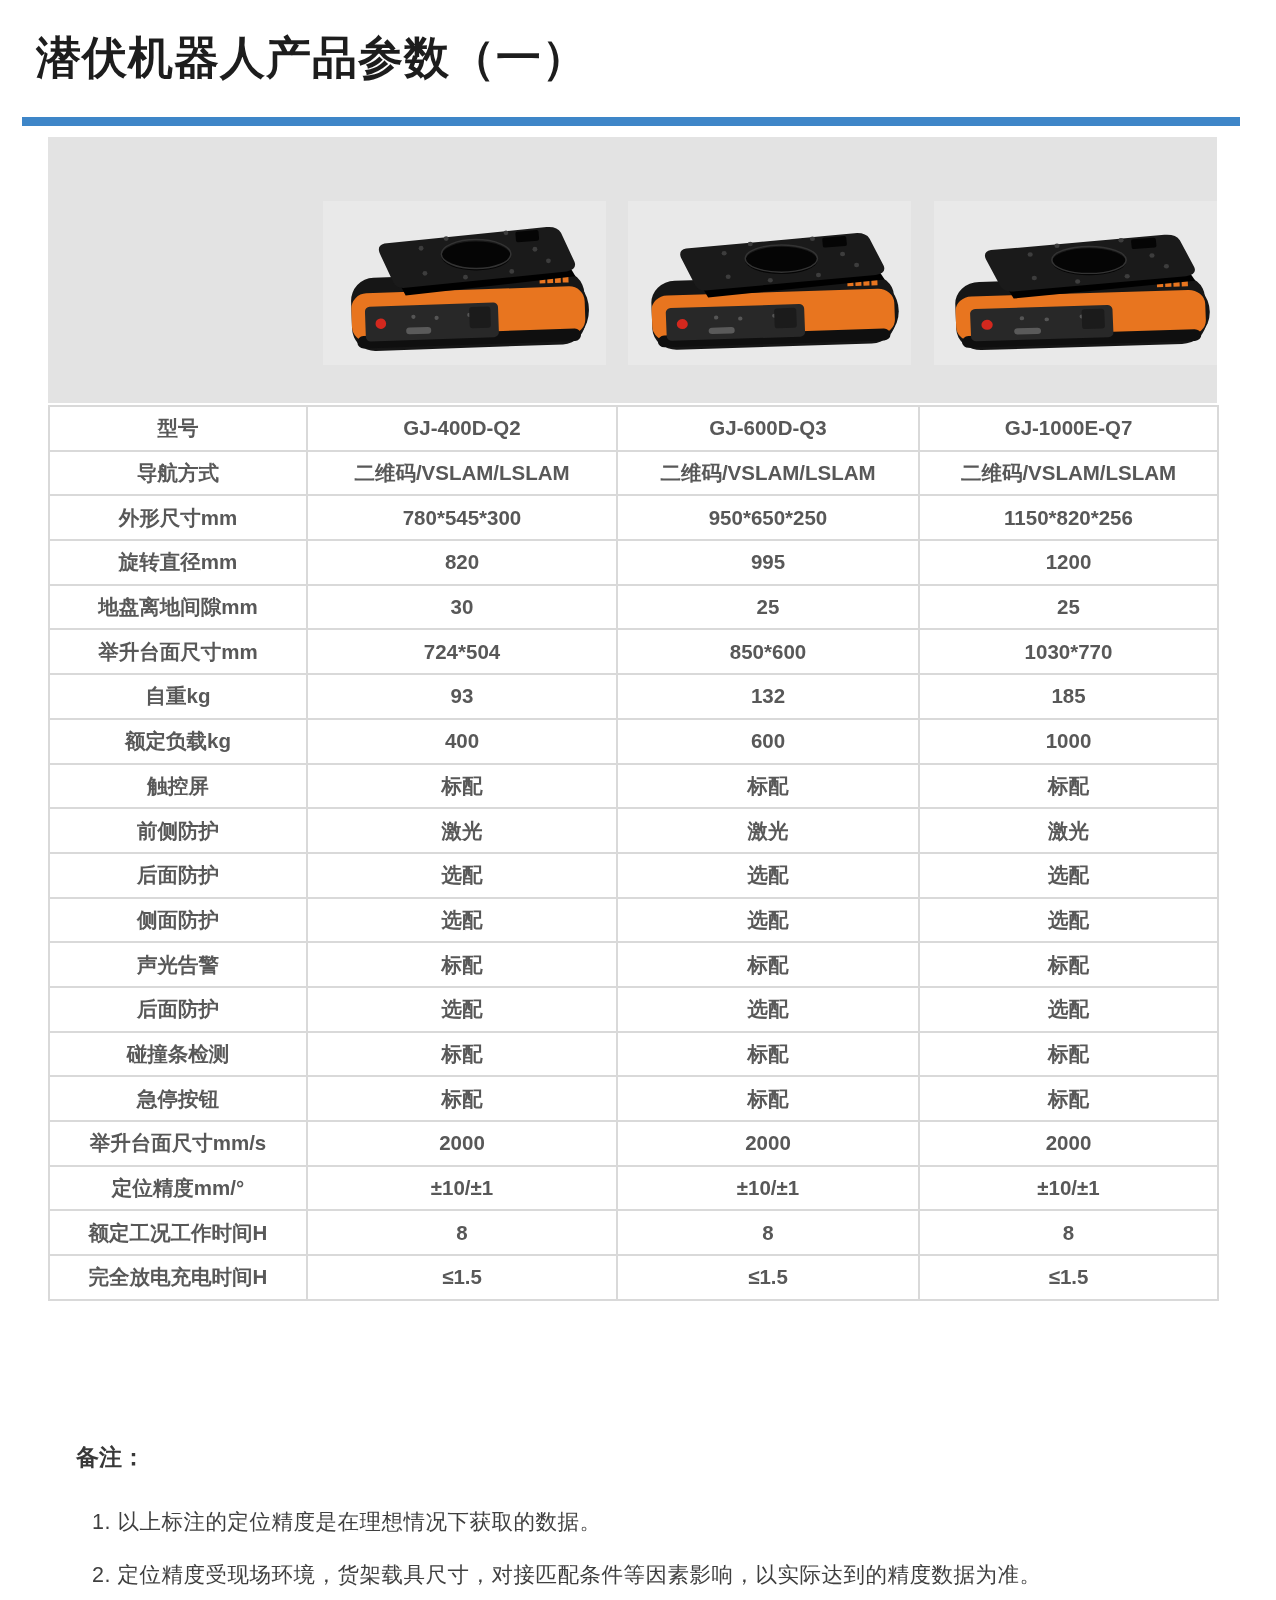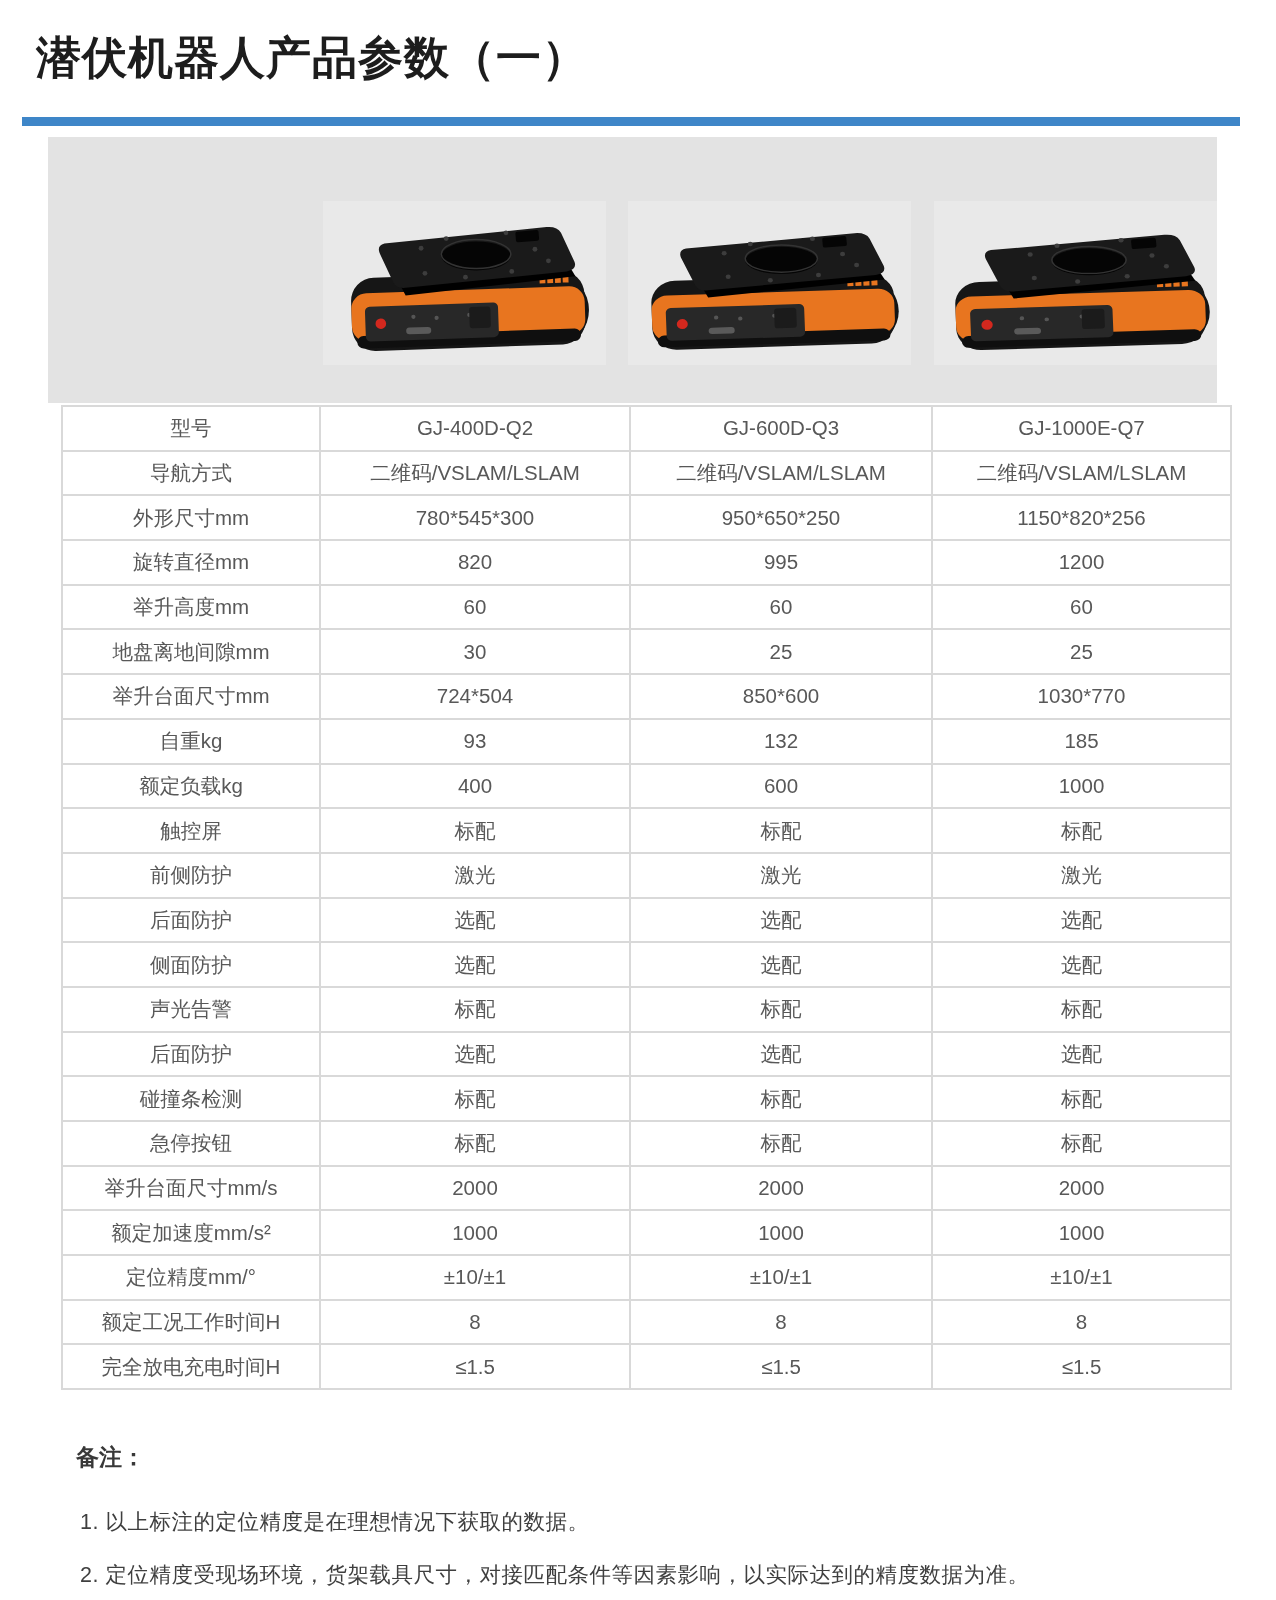--- a/index.html
+++ b/index.html
@@ -25,34 +25,35 @@
   }
   .robot-wrap{
     position:absolute;top:64px;height:164px;width:283px;background:#e9e9e9;
   }
   .robot-wrap svg{width:100%;height:100%;display:block;}
   .rw1{left:275px;}
   .rw2{left:580px;}
   .rw3{left:886px;}
 
   .spec-table{
-    position:absolute;left:61px;top:405px;
+    position:absolute;left:48px;top:405px;
     width:1169px;border-collapse:collapse;table-layout:fixed;
     background:#ffffff;
+    font-weight:bold;
   }
   .spec-table td{
     border:2px solid #d9d9d9;
     height:42.7px;
     text-align:center;vertical-align:middle;
     font-size:20.5px;color:#585858;
     padding:0 4px;overflow:hidden;white-space:nowrap;
   }
   .notes{position:absolute;left:76px;top:1442px;width:1130px;}
   .notes-heading{font-size:23px;font-weight:bold;color:#383838;margin:0 0 34px 0;}
-  .note-item{font-size:21.5px;color:#3f3f3f;margin:0 0 24px 4px;letter-spacing:0.5px;}
+  .note-item{font-size:21.5px;color:#3f3f3f;margin:0 0 24px 16px;letter-spacing:0.5px;}
   .hidden-defs{position:absolute;width:0;height:0;overflow:hidden;}
 </style>
 </head>
 <body>
 
 <svg class="hidden-defs" aria-hidden="true">
   <defs>
     <g id="agv-robot">
 
       <ellipse cx="247" cy="113" rx="27" ry="33" fill="#141414"></ellipse>
@@ -154,26 +155,20 @@
     <td>1150*820*256</td>
   </tr>
 
   <tr>
     <td>旋转直径mm</td>
     <td>820</td>
     <td>995</td>
     <td>1200</td>
   </tr>
 
-  <tr>
-    <td>举升高度mm</td>
-    <td>60</td>
-    <td>60</td>
-    <td>60</td>
-  </tr>
 
   <tr>
     <td>地盘离地间隙mm</td>
     <td>30</td>
     <td>25</td>
     <td>25</td>
   </tr>
 
   <tr>
     <td>举升台面尺寸mm</td>
@@ -252,26 +247,20 @@
     <td>标配</td>
   </tr>
 
   <tr>
     <td>举升台面尺寸mm/s</td>
     <td>2000</td>
     <td>2000</td>
     <td>2000</td>
   </tr>
 
-  <tr>
-    <td>额定加速度mm/s²</td>
-    <td>1000</td>
-    <td>1000</td>
-    <td>1000</td>
-  </tr>
 
   <tr>
     <td>定位精度mm/°</td>
     <td>±10/±1</td>
     <td>±10/±1</td>
     <td>±10/±1</td>
   </tr>
 
   <tr>
     <td>额定工况工作时间H</td>

